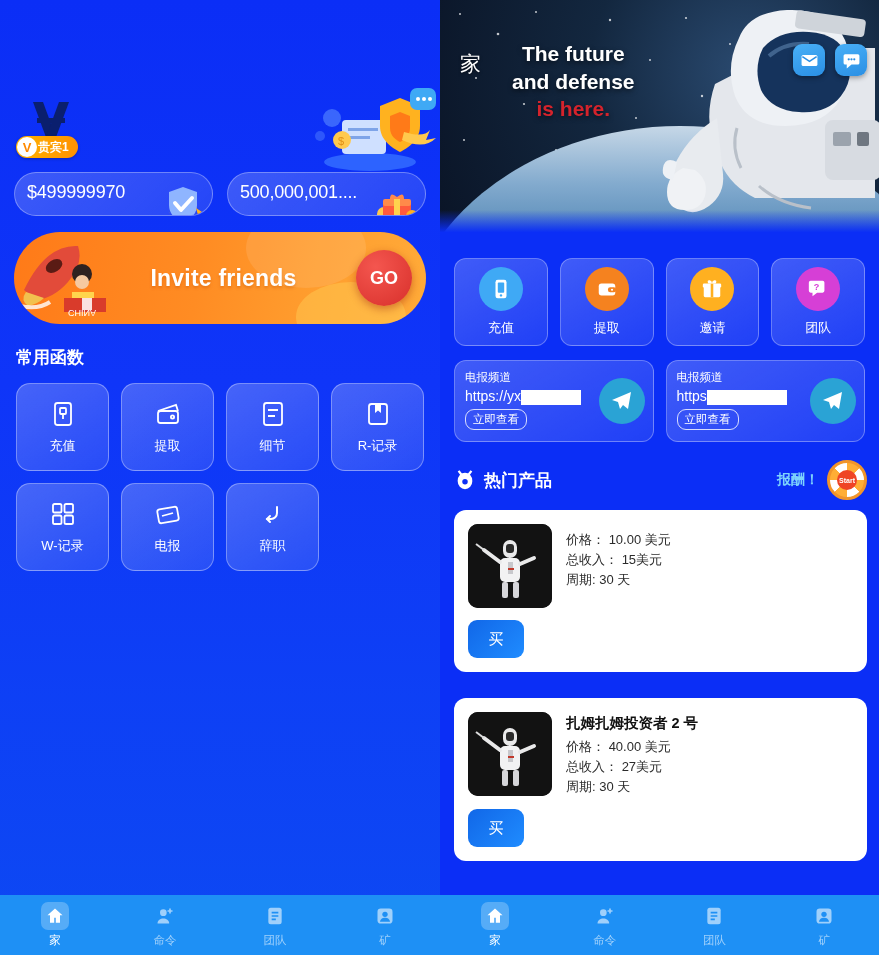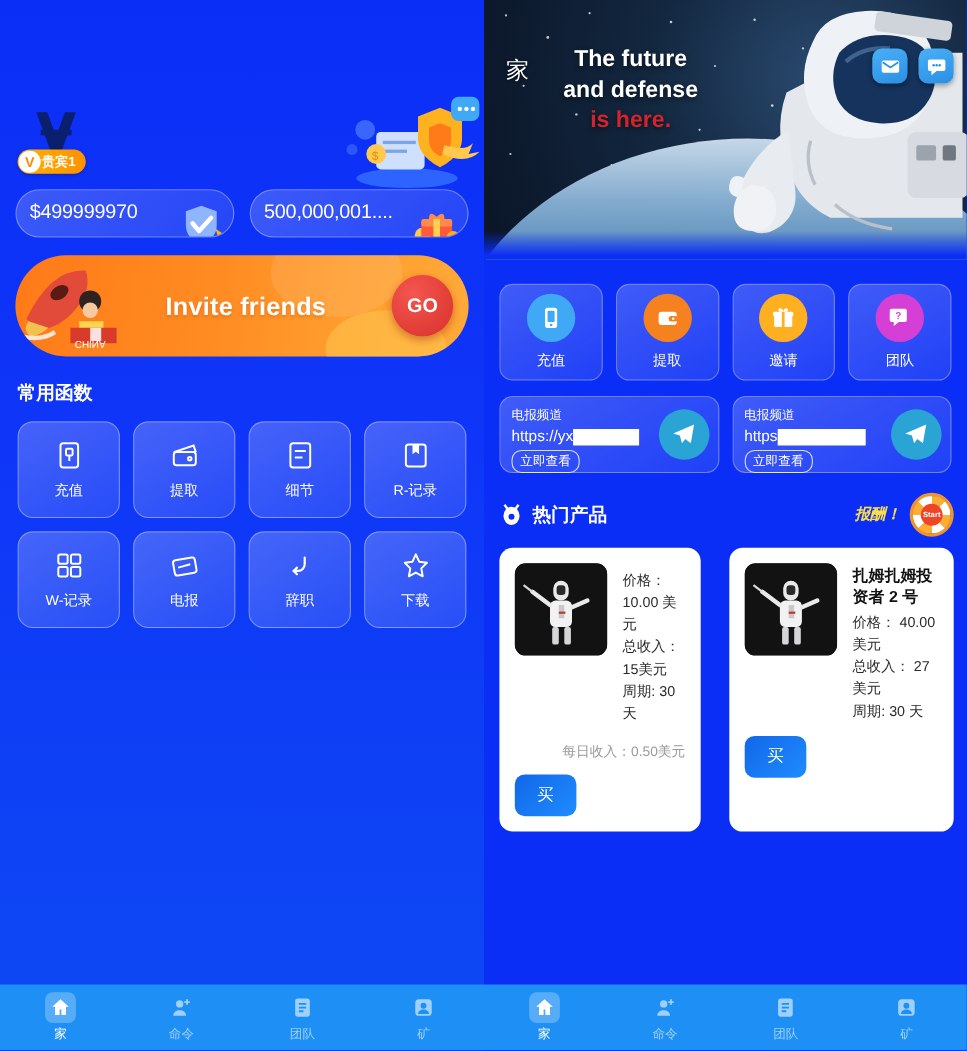--- a/index.html
+++ b/index.html
@@ -135,21 +135,21 @@
     background:linear-gradient(150deg,rgba(255,255,255,.22),rgba(255,255,255,.09));
     border:1px solid rgba(255,255,255,.3);
     display:flex; flex-direction:column; align-items:center; justify-content:center; gap:8px;
   }
   .qicon { width:44px; height:44px; border-radius:50%; display:flex; align-items:center; justify-content:center; }
   .qcell .ql { color:#fff; font-size:13px; }
 
   
   .tgwrap { display:flex; gap:12px; padding:14px 14px 0 14px; }
   .tgcard {
-    flex:1; height:70px; border-radius:12px; position:relative;
+    flex:1; height:82px; border-radius:12px; position:relative;
     background:linear-gradient(150deg,rgba(255,255,255,.22),rgba(255,255,255,.09));
     border:1px solid rgba(255,255,255,.3);
     padding:9px 10px;
   }
   .tgcard .t1 { color:#fff; font-size:11.5px; }
   .tgcard .t2 { color:#fff; font-size:14px; margin-top:3px; position:relative; }
   .redact { display:inline-block; background:#fff; height:15px; vertical-align:middle; }
   .tgbtn {
     margin-top:4px; display:inline-block; padding:2px 7px; font-size:11.5px;
     color:#fff; border:1px solid rgba(255,255,255,.8); border-radius:9px;
@@ -157,34 +157,34 @@
   .tg-plane {
     position:absolute; right:8px; top:50%; transform:translateY(-50%);
     width:46px; height:46px; border-radius:50%; background:#2aa3d5;
     display:flex; align-items:center; justify-content:center;
   }
 
   
   .hot-head { display:flex; align-items:center; padding:18px 12px 0 14px; }
   .hot-bell { width:22px; height:22px; margin-right:8px; }
   .hot-title { color:#fff; font-size:17px; font-weight:bold; flex:1; }
-  .hot-reward { color:#fde047; font-size:14px; font-weight:bold; margin-right:8px;font-style:italic; }
+  .hot-reward { color:#7dd3fc; font-size:14px; font-weight:bold; margin-right:8px; }
   .wheel {
     width:40px; height:40px; border-radius:50%;
     background:conic-gradient(#ffae35 0 12.5%,#fff 0 25%,#ffae35 0 37.5%,#fff 0 50%,#ffae35 0 62.5%,#fff 0 75%,#ffae35 0 87.5%,#fff 0 100%);
     border:3px solid #f1952a; position:relative;
     display:flex; align-items:center; justify-content:center;
   }
   .wheel .hub {
     width:20px; height:20px; border-radius:50%; background:#ef4425;
     color:#fff; font-size:7px; font-weight:bold;
     display:flex; align-items:center; justify-content:center;
   }
 
-  .plist { padding:10px 12px 0 14px; display:flex; gap:26px; }
+  .plist { padding:10px 12px 0 14px; display:flex; flex-direction:column; gap:26px; }
   .pcard { background:#fff; border-radius:12px; padding:14px; position:relative; }
   .prow { display:flex; gap:14px; }
   .pimg {
     width:84px; height:84px; border-radius:10px; flex:0 0 84px;
     background:#111; position:relative; overflow:hidden;
   }
   .pbody { flex:1; padding-top:2px; }
   .pname { font-size:14.5px; font-weight:bold; color:#111; margin-bottom:4px; }
   .pline { font-size:13px; color:#2b2b2b; line-height:1.55; }
   .pdaily { text-align:right; color:#9a9a9a; font-size:12.5px; margin-top:16px; }
@@ -363,28 +363,20 @@
       <span class="fl">电报</span>
     </div>
     <div class="fcell">
       <span class="fi">
         <svg width="28" height="28" viewBox="0 0 28 28" fill="none" stroke="#fff" stroke-width="2" stroke-linecap="round">
           <path d="M18 7v6a6 6 0 0 1-6 6H8"></path>
             <path d="M11 16l-3 3 3 3"></path>
         </svg>
       </span>
       <span class="fl">辞职</span>
-    </div>
-    <div class="fcell">
-      <span class="fi">
-        <svg width="28" height="28" viewBox="0 0 28 28" fill="none" stroke="#fff" stroke-width="1.8" stroke-linejoin="round">
-          <path d="M14 4l3.1 6.6 7 1-5.1 5.1 1.3 7.2L14 20.5 7.7 23.9 9 16.7 4 11.6l7-1z"></path>
-        </svg>
-      </span>
-      <span class="fl">下载</span>
     </div>
   </div>
 
   <div class="tabbar">
     <div class="tab active">
       <span class="ticon">
         <svg width="20" height="20" viewBox="0 0 24 24" fill="#fff">
             <path d="M12 3 3 11h3v9h5v-6h2v6h5v-9h3z"></path>
           </svg>
       </span>
@@ -609,21 +601,20 @@
           <div class="pline">
             <span>总收入：</span>
             <span>15美元</span>
           </div>
           <div class="pline">
             <span>周期:</span>
             <span>30 天</span>
           </div>
         </div>
       </div>
-      <div class="pdaily">每日收入：0.50美元</div>
       <div class="buy">买</div>
     </div>
 
     <div class="pcard">
       <div class="prow">
         <div class="pimg">
           <svg width="84" height="84" viewBox="0 0 84 84">
             <rect width="84" height="84" fill="#121212"></rect>
             <rect x="35" y="16" width="14" height="18" rx="7" fill="#e9e9ea"></rect>
             <rect x="38" y="20" width="8" height="9" rx="3" fill="#2a2a2a"></rect>

